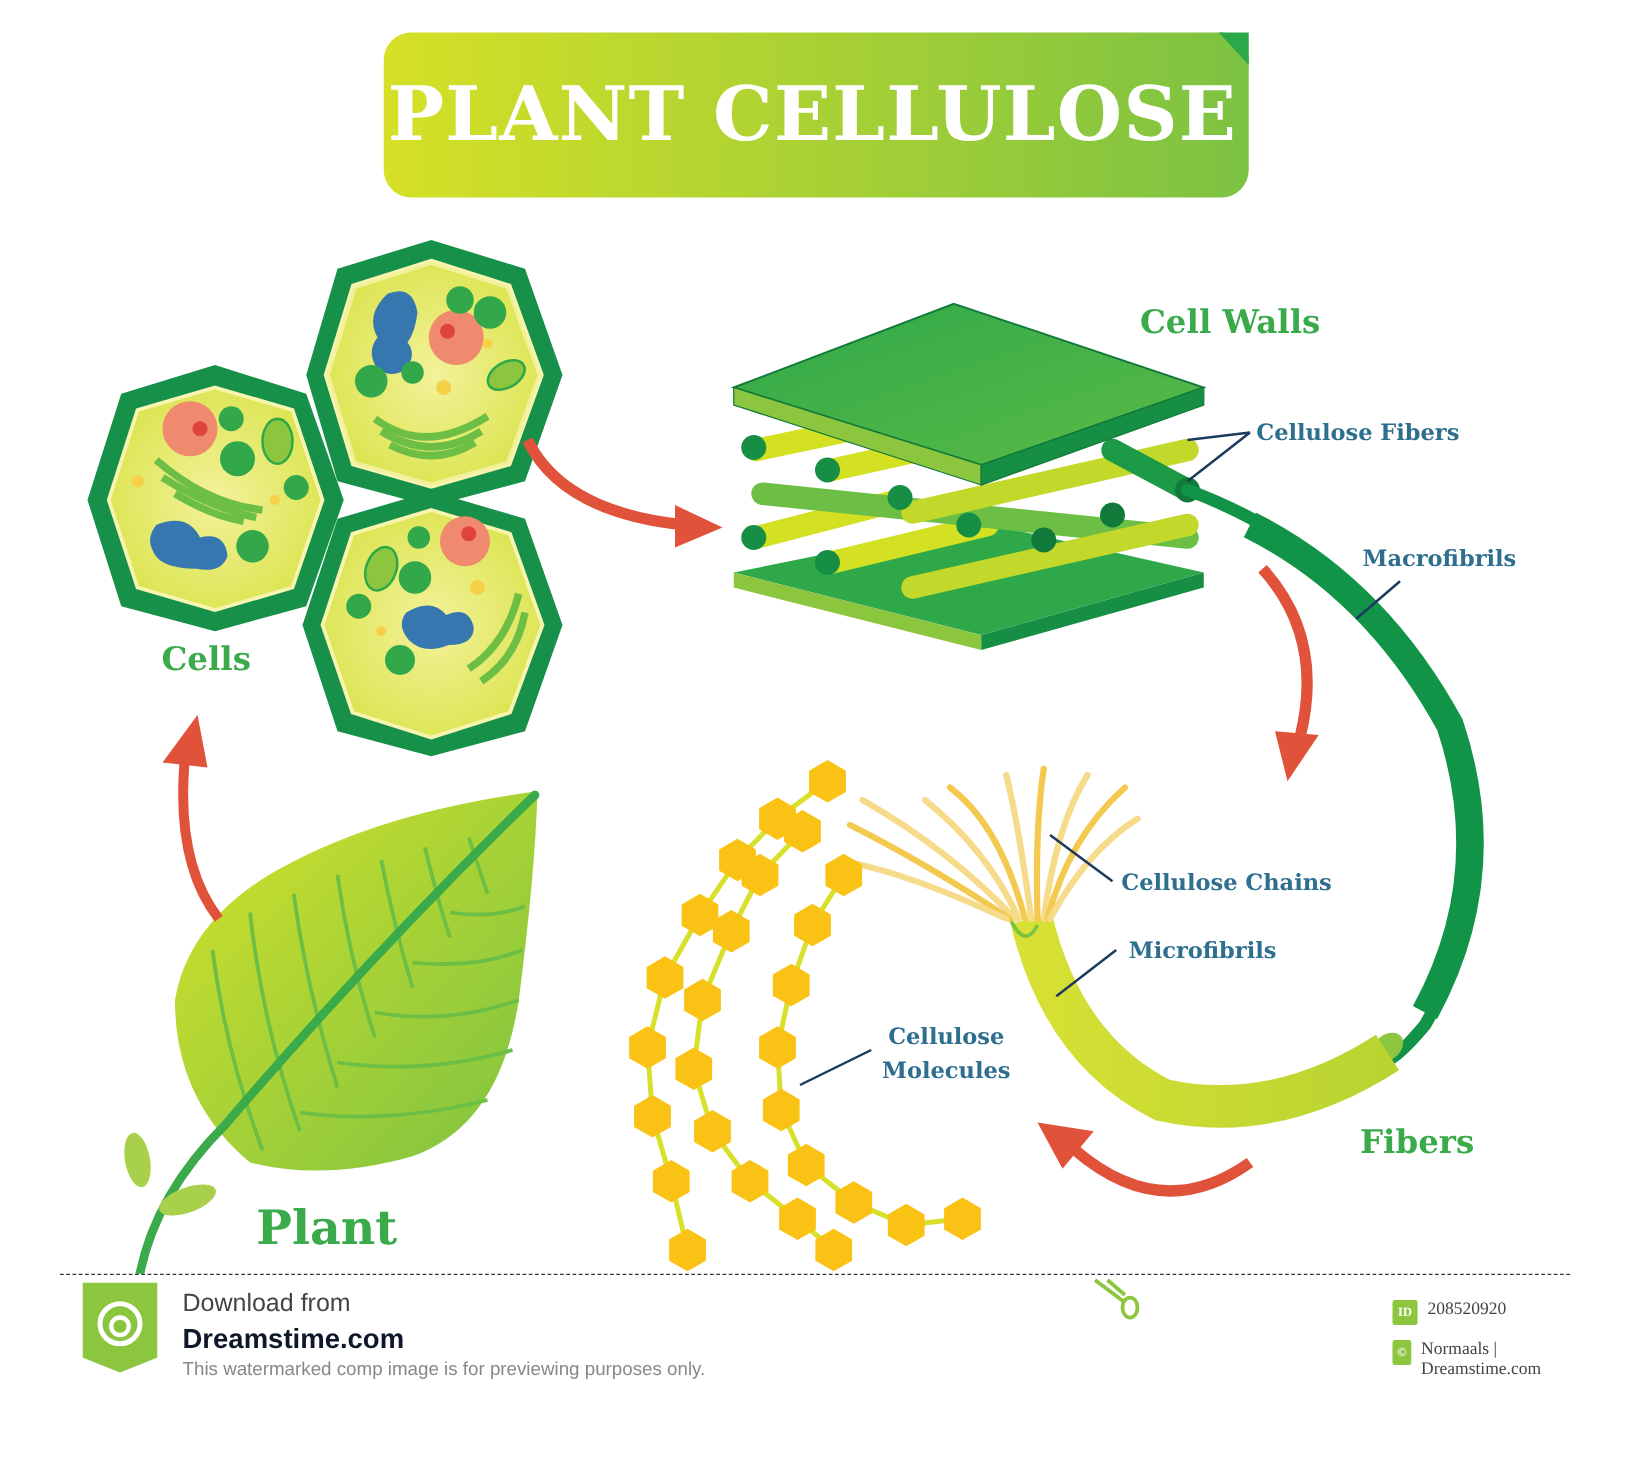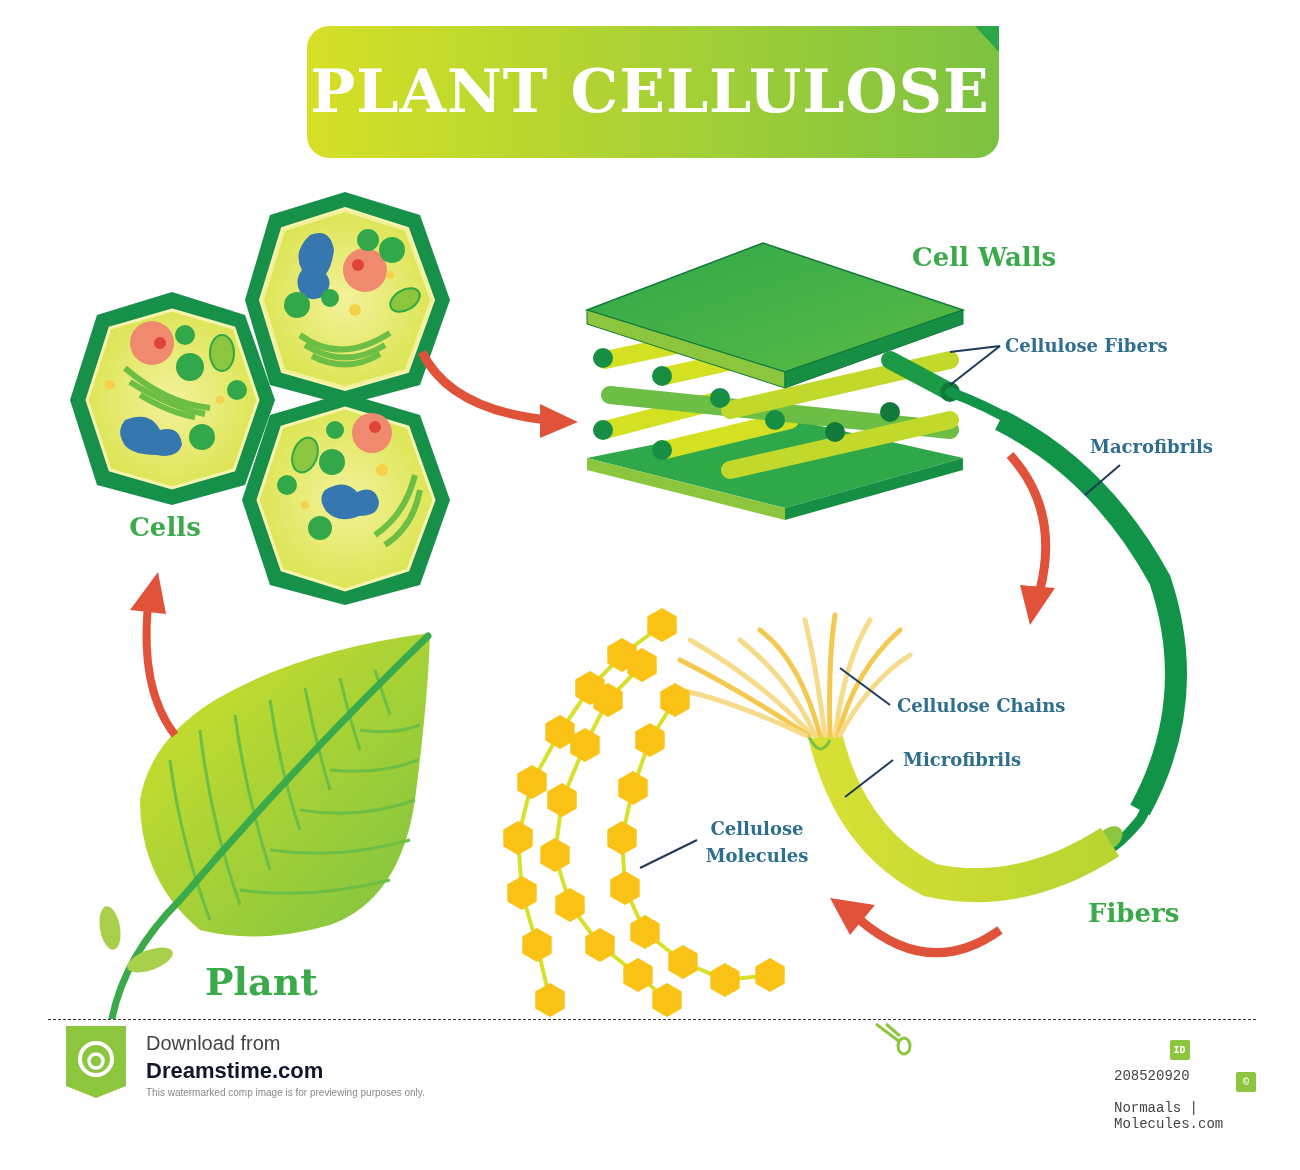--- a/index.html
+++ b/index.html
@@ -5,22 +5,22 @@
   html, body { margin: 0; padding: 0; background: #ffffff; }
   body { width: 1300px; height: 1170px; position: relative; overflow: hidden; font-family: "DejaVu Serif", serif; }
   #canvas { position: absolute; left: 0; top: 0; width: 1300px; height: 1075px; }
   .lbl-green { font-family: "DejaVu Serif", serif; font-weight: bold; fill: #3aaa4a; }
   .lbl-blue { font-family: "DejaVu Serif", serif; font-weight: bold; fill: #2e6e8e; }
   .title-text { font-family: "DejaVu Serif", serif; font-weight: bold; fill: #ffffff; letter-spacing: 1px; }
   #footer { position: absolute; left: 0; top: 1019px; width: 1208px; height: 92px; border-top: 1.5px dashed #333; background: #fff; margin-left: 48px; }
   .badge { position: absolute; left: 18px; top: 6px; width: 60px; height: 72px; }
   .dl1 { position: absolute; left: 98px; top: 12px; font-family: "Liberation Sans", sans-serif; font-size: 20px; color: #444; }
   .dl2 { position: absolute; left: 98px; top: 38px; font-family: "Liberation Sans", sans-serif; font-size: 22px; font-weight: bold; color: #0f172a; }
-  .dl3 { position: absolute; left: 98px; top: 67px; font-family: "Liberation Sans", sans-serif; font-size: 10px; color: #888; }
-  .meta-row { position: absolute; left: 1066px; font-family: Liberation Mono, monospace; font-size: 14px; color: #444; display: flex; align-items: flex-end; gap: 8px; flex-direction: column; }
+  .dl3 { position: absolute; left: 98px; top: 67px; font-family: "Liberation Sans", sans-serif; font-size: 15px; color: #888; }
+  .meta-row { position: absolute; left: 1066px; font-family: Liberation Serif, serif; font-size: 14px; color: #444; display: flex; align-items: flex-start; gap: 8px; }
   .mini { width: 20px; height: 20px; background: #8cc63f; border-radius: 2px; color: #fff; font-size: 10px; font-weight: bold; display: flex; align-items: center; justify-content: center; }
   .scissors { position: absolute; left: 826px; top: 2px; width: 40px; height: 34px; }
 </style>
 </head>
 <body>
 
 <svg id="canvas" viewBox="0 0 1300 1075" xmlns="http://www.w3.org/2000/svg">
   <defs>
     <linearGradient id="titleGrad" x1="0" y1="0" x2="1" y2="0">
       <stop offset="0" stop-color="#d6e026"></stop>
@@ -267,15 +267,15 @@
     <path d="M2 2 L26 20" stroke="#8cc63f" stroke-width="3"></path>
     <path d="M12 2 L26 14" stroke="#8cc63f" stroke-width="3"></path>
     <ellipse cx="30" cy="24" rx="6" ry="8" fill="none" stroke="#8cc63f" stroke-width="3"></ellipse>
   </svg>
   <div class="meta-row" style="top: 20px;">
     <span class="mini">ID</span>
     <span>208520920</span>
   </div>
   <div class="meta-row" style="top: 52px;">
     <span class="mini">©</span>
-    <span>Normaals | Molecules.com</span>
+    <span>Normaals | Dreamstime.com</span>
   </div>
 </div>
 
 </body></html>

